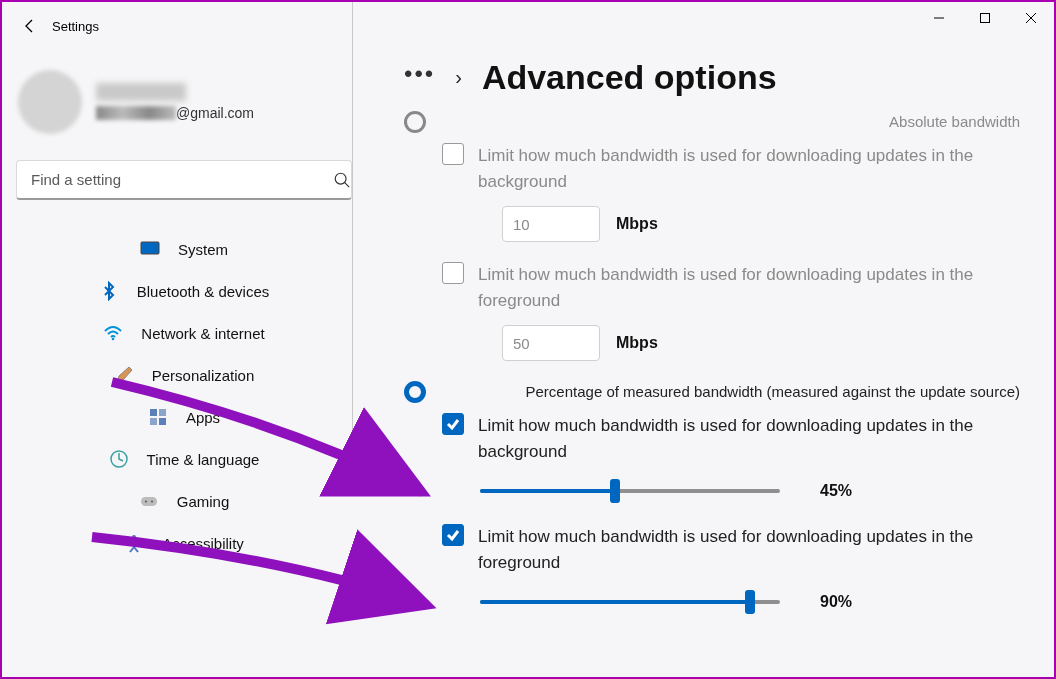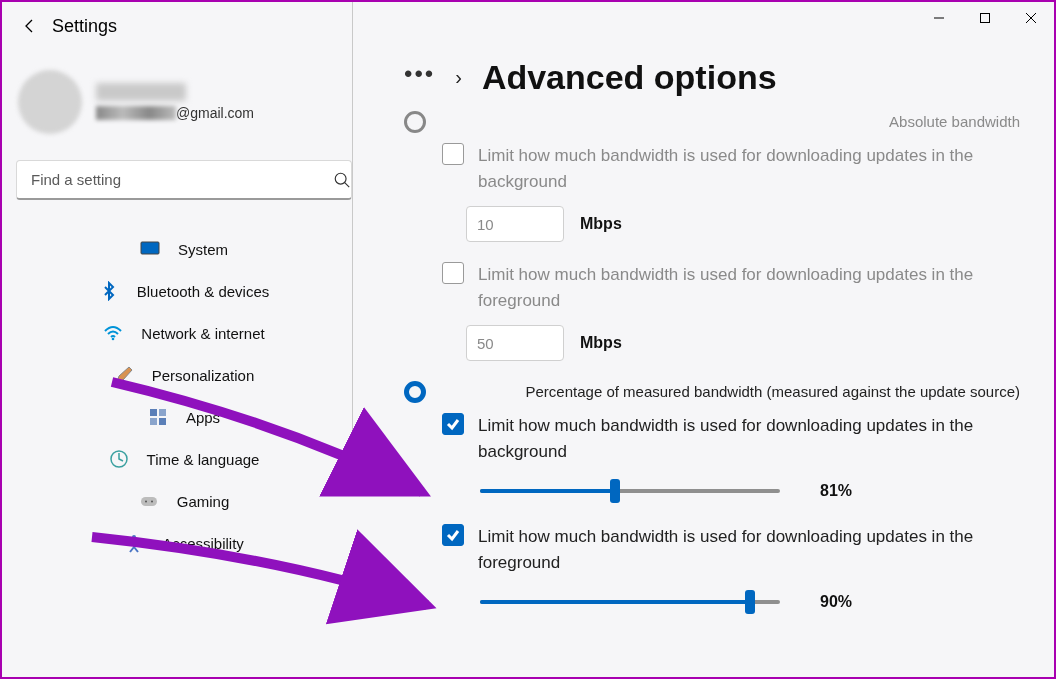--- a/index.html
+++ b/index.html
@@ -1,20 +1,20 @@
 <!DOCTYPE html>
 <html><head>
 <meta charset="utf-8">
 <style>
   * { box-sizing: border-box; margin: 0; padding: 0; font-family: "Segoe UI", "Segoe UI Variable", Arial, sans-serif; }
   body { width: 1056px; height: 679px; background: #f6f6f8; position: relative; overflow: hidden; border: 2px solid #a800b0; }
   .titlebar { height: 48px; display: flex; align-items: center; padding: 0 8px; position: relative; }
   .back-btn { width: 40px; height: 40px; display: flex; align-items: center; justify-content: center; border-radius: 4px; }
   .back-btn svg { width: 16px; height: 16px; stroke: #000; stroke-width: 1.3; fill: none; }
-  .app-title { font-size: 18px; color: #000; margin-left: 2px; }
+  .app-title { font-size: 13px; color: #000; margin-left: 2px; }
   .win-controls { position: absolute; right: 0; top: 0; display: flex; }
   .win-ctrl { width: 46px; height: 32px; display: flex; align-items: center; justify-content: center; }
   .win-ctrl svg { width: 12px; height: 12px; stroke: #000; stroke-width: 1; fill: none; }
   .layout { display: flex; height: calc(100% - 48px); }
   .sidebar { width: 362px; padding: 20px 12px 0 14px; display: flex; flex-direction: column; }
   .account { display: flex; align-items: center; gap: 14px; margin-bottom: 26px; padding-left: 2px; }
   .avatar { width: 64px; height: 64px; border-radius: 50%; background: #d4d4d4; filter: blur(2px); }
   .acct-text { display: flex; flex-direction: column; }
   .name-blur { width: 90px; height: 18px; background: #c9c9c9; margin-bottom: 4px; filter: blur(3px); border-radius: 2px;}
   .email-line { font-size: 14px; color: #333; display: flex; align-items: center; gap: 0; }
@@ -37,21 +37,21 @@
   .radio.checked { border: 5px solid #0067c0; width: 22px; height: 22px; box-sizing:border-box;}
   .option-label { font-size: 15px; color: #222; line-height: 1.45; flex:1;}
   .option-label.dim { color: #8a8a8a; }
   .sub { margin-left: 38px; margin-bottom: 14px; }
   .chk-row { display: flex; align-items: flex-start; gap: 14px; }
   .chk { width: 22px; height: 22px; border: 1.5px solid #9a9a9a; border-radius: 3px; background:#fff; flex-shrink:0;}
   .chk.checked { background: #0067c0; border-color:#0067c0; display:flex; align-items:center; justify-content:center;}
   .chk.checked svg { width: 14px; height: 14px; stroke:#fff; stroke-width:3; fill:none;}
   .chk-label { font-size: 17px; color: #8a8a8a; line-height: 1.5; flex:1;}
   .chk-label.active { color: #222; }
-  .num-row { display: flex; align-items: center; gap: 16px; margin: 12px 0 20px 24px; }
+  .num-row { display: flex; align-items: center; gap: 16px; margin: 12px 0 20px 60px; }
   .num-input { width: 98px; height: 36px; border: 1px solid #d0d0d0; border-radius: 4px; background:#fff; padding: 0 10px; font-size:15px; color:#8a8a8a;}
   .unit { font-size: 16px; font-weight: 600; color:#111; }
   .slider-row { display:flex; align-items:center; gap: 40px; margin: 16px 0 22px 38px; }
   .slider { position: relative; width: 300px; height: 22px; }
   .track-bg { position:absolute; top:9px; left:0; right:0; height:4px; background:#8f8f8f; border-radius:2px;}
   .track-fill { position:absolute; top:9px; left:0; height:4px; background:#0067c0; border-radius:2px;}
   .thumb { position:absolute; top:-1px; width:10px; height:24px; background:#0067c0; border-radius:3px; transform:translateX(-50%);}
   .pct { font-size:16px; font-weight:600; color:#111; }
   .arrow { position:absolute; pointer-events:none; }
 </style>
@@ -228,21 +228,21 @@
             </svg>
           </div>
         <div class="chk-label active">Limit how much bandwidth is used for downloading updates in the background</div>
       </div>
       <div class="slider-row">
         <div class="slider">
           <div class="track-bg"></div>
           <div class="track-fill" id="fill-bg" style="width: 135px;"></div>
           <div class="thumb" id="thumb-bg" style="left: 135px;"></div>
         </div>
-        <span class="pct">81%</span>
+        <span class="pct">45%</span>
       </div>
       <div class="chk-row">
         <div class="chk checked">
             <svg viewBox="0 0 14 14">
               <path d="M2 7 L6 11 L12 3"></path>
             </svg>
           </div>
         <div class="chk-label active">Limit how much bandwidth is used for downloading updates in the foreground</div>
       </div>
       <div class="slider-row">

